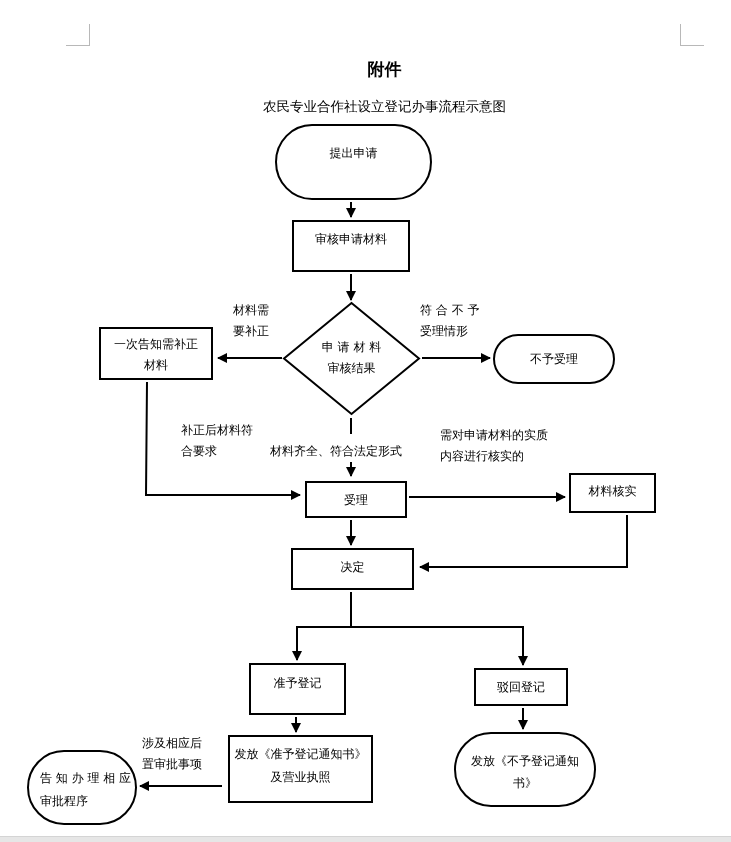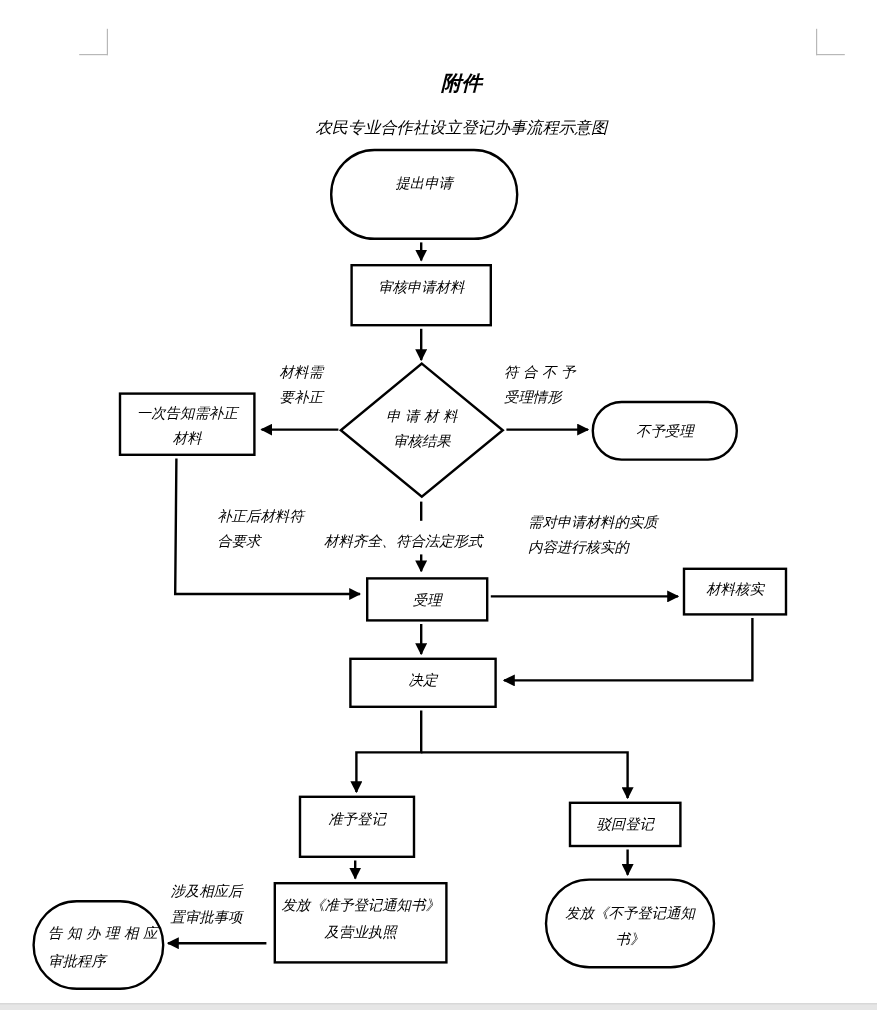--- a/index.html
+++ b/index.html
@@ -1,18 +1,18 @@
 <!DOCTYPE html>
 <html><head>
 <meta charset="utf-8">
 <style>
   html, body { margin: 0; padding: 0; background: #ffffff; }
   body { width: 731px; height: 842px; position: relative; overflow: hidden;
          font-family: "DejaVu Sans", "Liberation Sans", sans-serif; color: #000; }
-  .page { position: absolute; left: 0; top: 0; width: 597px; height: 836px; background: #fff; font-style: italic; }
+  .page { position: absolute; left: 0; top: 0; width: 597px; height: 836px; background: #fff; }
   .bottom-bar { position: absolute; left: 0; top: 836px; width: 731px; height: 6px; background: #e6e6e6; border-top: 1px solid #d4d4d4; }
   .corner { position: absolute; border-color: #b8b8b8; border-style: solid; border-width: 0; }
   .corner-tl { left: 66px; top: 24px; width: 23px; height: 21px; border-right-width: 1px; border-bottom-width: 1px; }
   .corner-tr { left: 680px; top: 24px; width: 23px; height: 21px; border-left-width: 1px; border-bottom-width: 1px; }
   .title { position: absolute; left: 0; width: 769px; top: 58px; text-align: center; font-size: 17px; font-weight: bold; }
   .subtitle { position: absolute; left: 0; width: 769px; top: 98px; text-align: center; font-size: 13.5px; }
   svg { position: absolute; left: 0; top: 0; }
   svg text { font-family: "DejaVu Sans", "Liberation Sans", sans-serif; font-size: 12px; fill: #000; }
   .node-shape { fill: #fff; stroke: #000; stroke-width: 2; }
   .edge { fill: none; stroke: #000; stroke-width: 2; }

